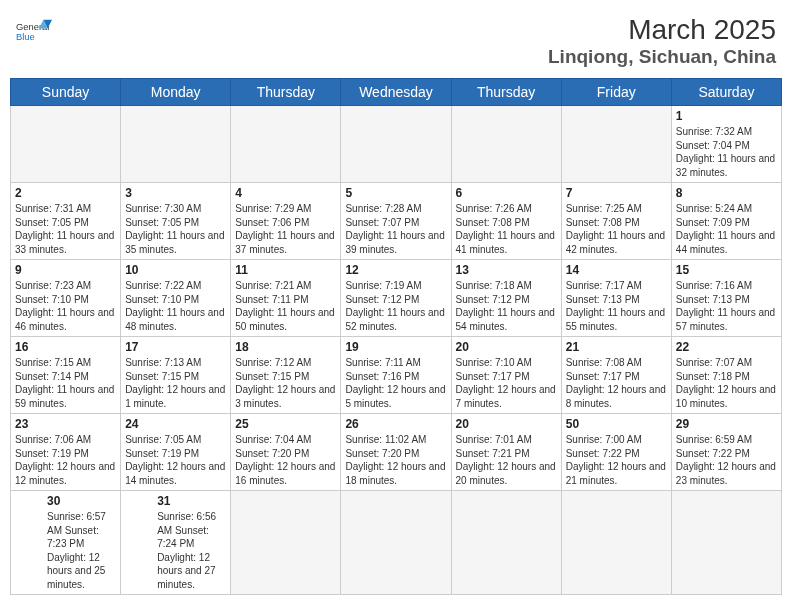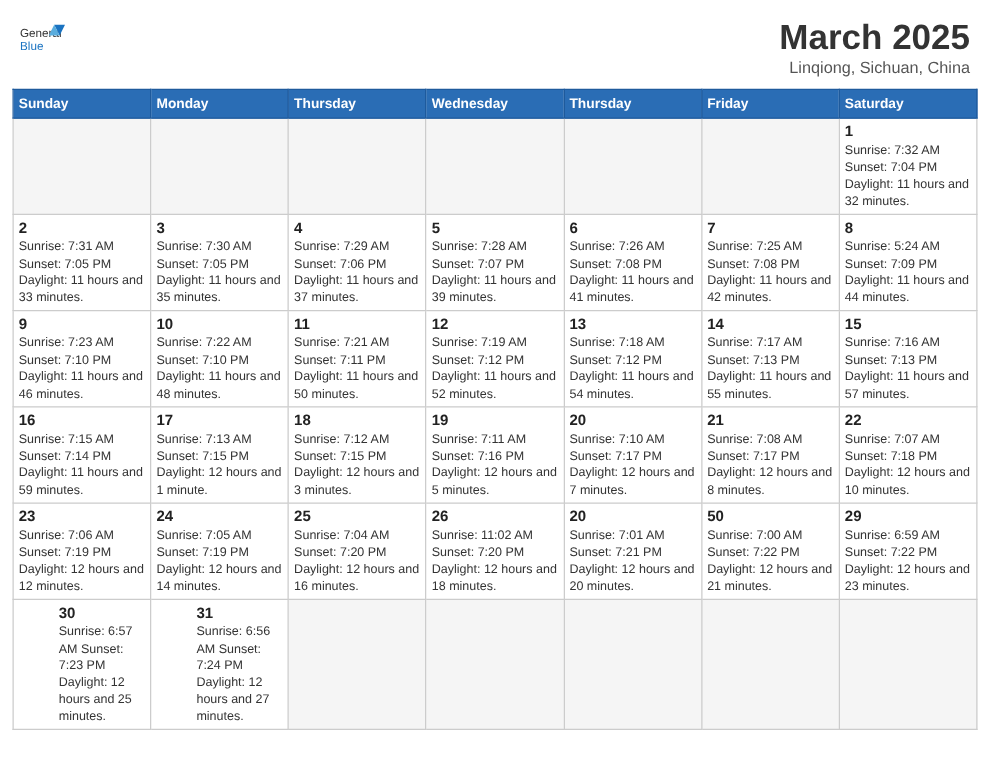--- a/index.html
+++ b/index.html
@@ -30,40 +30,41 @@
     }
     .logo-icon {
       width: 36px;
       height: 36px;
     }
     .title-block {
       text-align: right;
     }
     .month-year {
       font-size: 28px;
+      font-weight: normal;
+      color: #333;
+    }
+    .location {
+      font-size: 19px;
+      color: #555;
       font-weight: bold;
-      color: #333;
-    }
-    .location {
-      font-size: 13px;
-      color: #555;
     }
     .calendar {
       width: 100%;
       border-collapse: collapse;
       border: 1px solid #ccc;
     }
     .calendar th {
       background: #2a6db5;
       color: #fff;
-      font-size: 11px;
-      font-weight: bold;
+      font-size: 14px;
+      font-weight: normal;
       padding: 5px 4px;
       border: 1px solid #1e5a9c;
-      text-align: left;
+      text-align: center;
     }
     .calendar td {
       border: 1px solid #ccc;
       vertical-align: top;
       padding: 3px 4px;
       width: calc(100% / 7);
       min-height: 72px;
       height: 72px;
       background: #fff;
       font-size: 9.5px;

